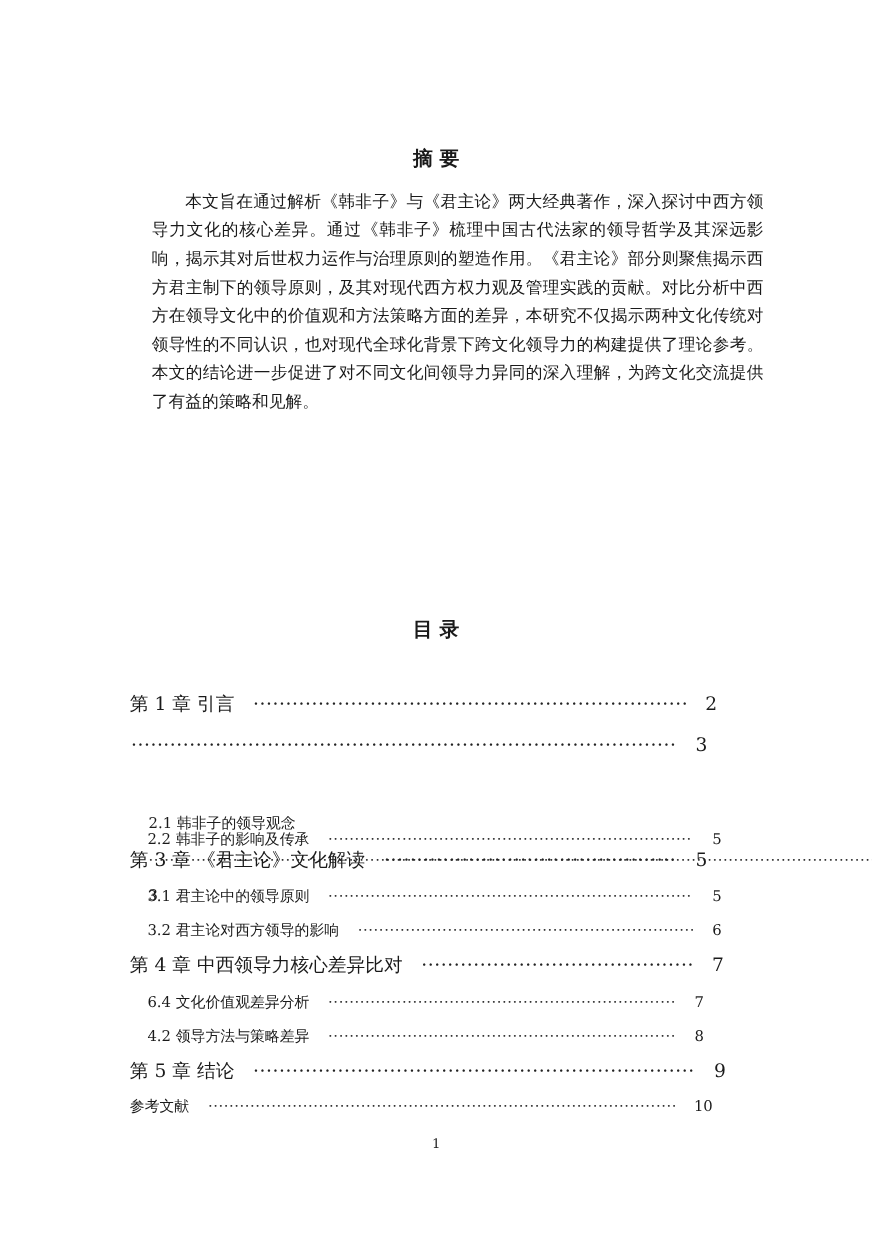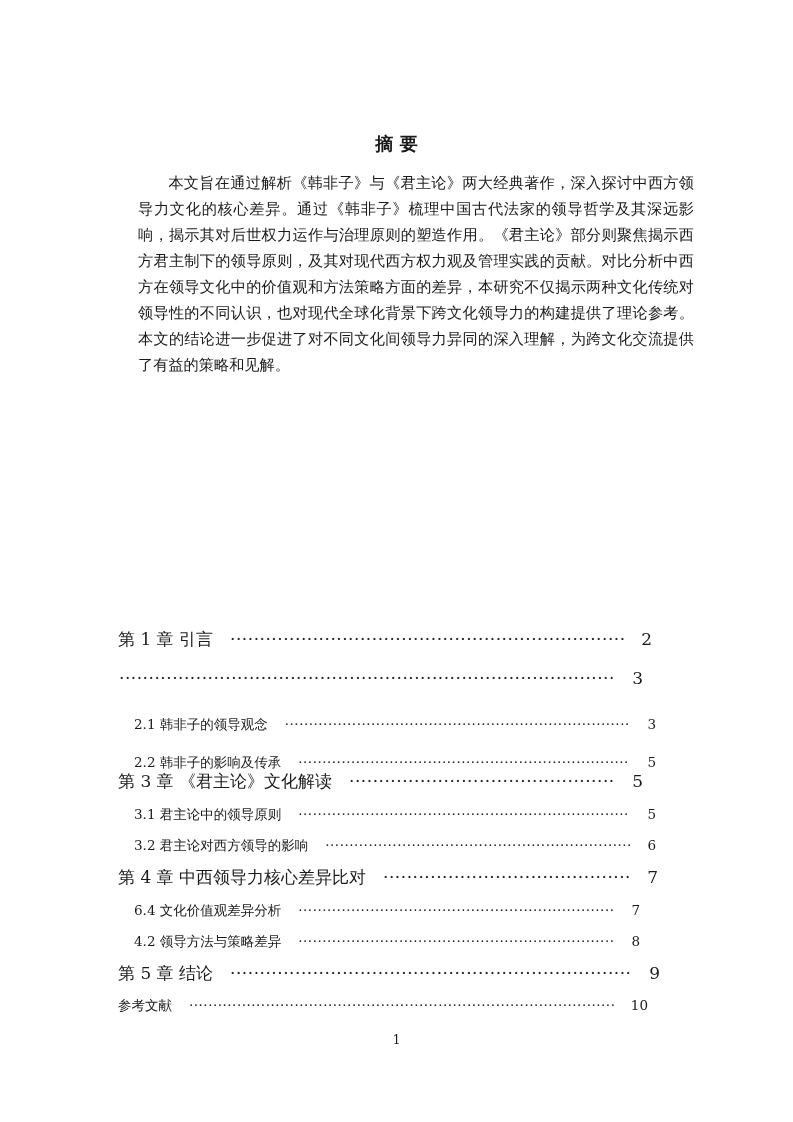--- a/index.html
+++ b/index.html
@@ -33,32 +33,33 @@
 
 <div class="page">
 
   <div class="title" style="top:132px;">摘  要</div>
 
   <div class="abstract">
     <p>本文旨在通过解析《韩非子》与《君主论》两大经典著作，深入探讨中西方领导力文化的核心差异。通过《韩非子》梳理中国古代法家的领导哲学及其深远影响，揭示其对后世权力运作与治理原则的塑造作用。《君主论》部分则聚焦揭示西方君主制下的领导原则，及其对现代西方权力观及管理实践的贡献。对比分析中西方在领导文化中的价值观和方法策略方面的差异，本研究不仅揭示两种文化传统对领导性的不同认识，也对现代全球化背景下跨文化领导力的构建提供了理论参考。本文的结论进一步促进了对不同文化间领导力异同的深入理解，为跨文化交流提供了有益的策略和见解。</p>
   </div>
 
 
+  <div class="title" style="top:560px;">目  录</div>
 
   <div class="toc">
     <div class="toc-row lvl1" style="left:118px; top:628px; width:534px;">
       <span class="label">第 1 章  引言 </span>
       <span class="dots"></span>
       <span class="pg">2</span>
     </div>
     <div class="toc-row lvl1" style="left:118px; top:668px; width:525px;">
       <span class="dots"></span>
       <span class="pg">3</span>
     </div>
-    <div class="toc-row lvl2" style="left:134px; top:716px; width:522px;">
+    <div class="toc-row lvl2" style="left:134px; top:740px; width:522px;flex-direction:column;">
       <span class="label">2.1  韩非子的领导观念</span>
       <span class="dots"></span>
       <span class="pg">3</span>
     </div>
     <div class="toc-row lvl2" style="left:134px; top:740px; width:522px;margin-top:14px;">
       <span class="label">2.2  韩非子的影响及传承</span>
       <span class="dots"></span>
       <span class="pg">5</span>
     </div>
     <div class="toc-row lvl1" style="left:118px; top:770px; width:525px;">

